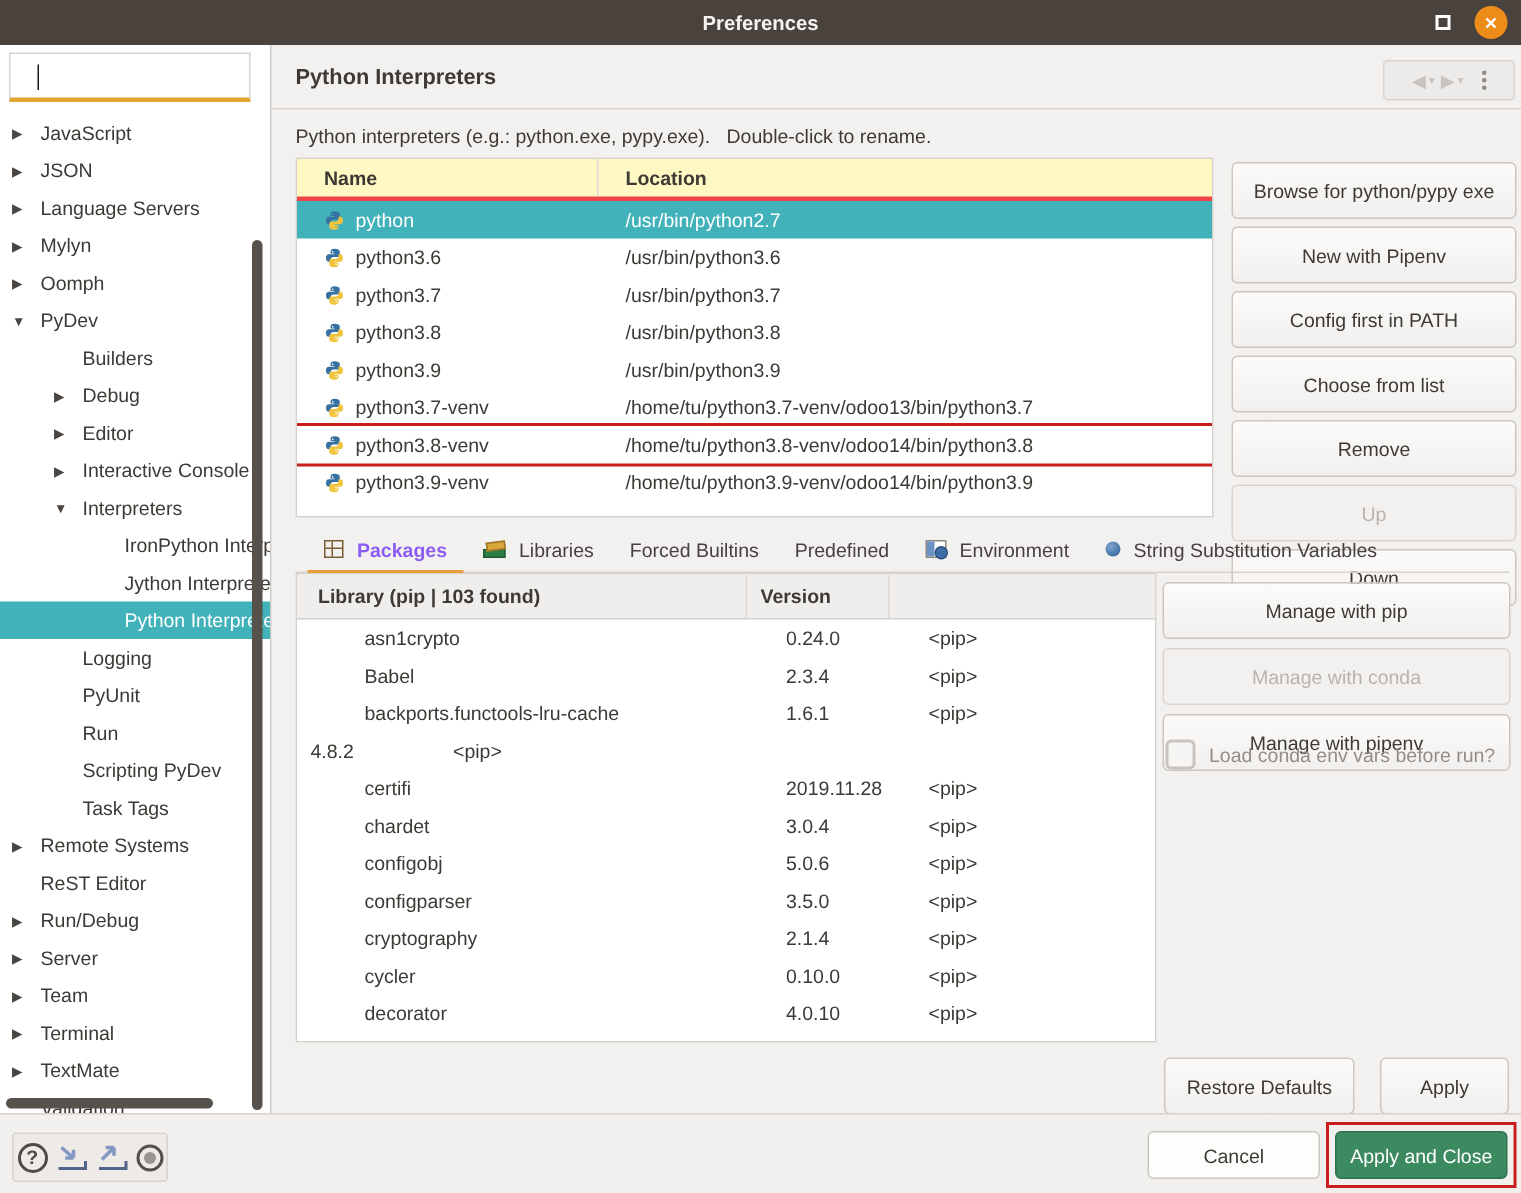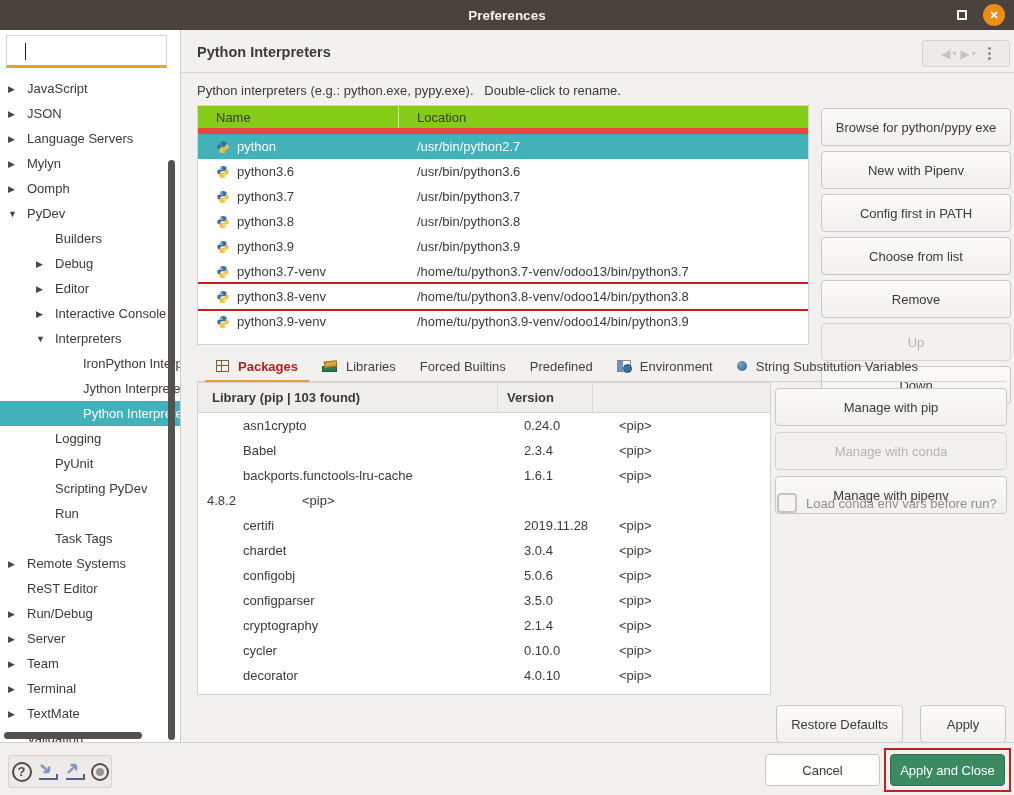--- a/index.html
+++ b/index.html
@@ -43,42 +43,42 @@
                  justify-content:center; color:#c9c3bd; }
   .nav-glyph { font-size:12px; }
   .nav-dd { font-size:8px; margin:0 4px 0 2px; }
   .dots-icon { width:3px; height:3px; border-radius:50%; background:#8f8a84; margin-left:8px;
                box-shadow:0 -5px 0 #8f8a84, 0 5px 0 #8f8a84; }
   .header-line { position:absolute; left:0; right:0; top:42px; border-top:1px solid #dad5d0; }
   .desc { position:absolute; left:16px; top:53px; font-size:13px; white-space:pre; }
   
   .itable { position:absolute; left:16px; top:75px; width:612px; height:240px; background:#fff;
             border:1px solid #d6d1cc; overflow:hidden; }
-  .ithead { height:28px; display:flex; background:#84cc16; border-bottom:6px solid #ef4444;
-            font-weight:normal; font-size:13px; }
+  .ithead { height:28px; display:flex; background:#fef9c3; border-bottom:3px solid #ef4444;
+            font-weight:bold; font-size:13px; }
   .ithead .hname { width:201px; padding-left:18px; border-right:1px solid #ddd8d3; display:flex; align-items:center; }
   .ithead .hloc { padding-left:18px; display:flex; align-items:center; }
   .irow { height:25px; display:flex; align-items:center; font-size:13px; }
   .irow .name-cell { width:201px; padding-left:18px; display:flex; align-items:center; gap:7px; flex:none; }
   .irow .loc-cell { padding-left:18px; white-space:nowrap; }
   .irow.selected { background:#41b1ba; color:#fff; }
   .irow.red-box { outline:2px solid #c81e1e; outline-offset:0; position:relative; z-index:1; }
   .py-icon { width:14px; height:14px; flex:none; display:inline-flex; }
   
   .ibuttons { position:absolute; left:640px; top:78px; width:190px; display:flex; flex-direction:column; gap:5px; }
   .btn { height:38px; border:1px solid #ccc6c0; border-radius:4px;
          background:linear-gradient(#fcfbfa,#f2f0ee); font-size:13px; color:#3d3935;
          font-family:inherit; cursor:default; }
   .btn.disabled { color:#b9b3ad; background:#f3f1ef; border-color:#d9d4cf; }
   
   .tabs { position:absolute; left:16px; top:322px; right:8px; height:30px; display:flex; align-items:stretch;
           border-bottom:1px solid #d8d3ce; padding-left:8px; gap:2px; }
   .tab { display:flex; align-items:center; gap:9px; padding:0 11px; font-size:13px; color:#454140;
          border-bottom:2px solid transparent; margin-bottom:-1px; }
-  .tab.active { color:#b91c1c; font-weight:bold; border-bottom-color:#e89d3c; }
+  .tab.active { color:#8b5cf6; font-weight:bold; border-bottom-color:#e89d3c; }
   .ticon { flex:none; }
   .packages-icon { width:13px; height:12px; border:1.6px solid #7a5c34; position:relative; }
   .packages-icon::before { content:""; position:absolute; left:0; right:0; top:4px; border-top:1.4px solid #7a5c34; }
   .packages-icon::after { content:""; position:absolute; top:0; bottom:0; left:4px; border-left:1.4px solid #7a5c34; }
   .libraries-icon { width:15px; height:12px; position:relative; }
   .libraries-icon::before { content:""; position:absolute; bottom:0; left:0; width:13px; height:4px;
                             background:#2f7d46; border:1px solid #1d5c30; }
   .libraries-icon::after { content:""; position:absolute; bottom:5px; left:2px; width:11px; height:4px;
                            background:#d9a73a; border:1px solid #9a742a; transform:rotate(-7deg); }
   .environment-icon { width:14px; height:12px; border:1px solid #8a857f; background:#fff; position:relative; }
@@ -197,25 +197,25 @@
       <div class="tree-row lvl1">
     <span class="arrow"></span>
     <span class="tlabel">Logging</span>
   </div>
       <div class="tree-row lvl1">
     <span class="arrow"></span>
     <span class="tlabel">PyUnit</span>
   </div>
       <div class="tree-row lvl1">
     <span class="arrow"></span>
+    <span class="tlabel">Run</span>
+  </div>
+      <div class="tree-row lvl1">
+    <span class="arrow"></span>
     <span class="tlabel">Scripting PyDev</span>
-  </div>
-      <div class="tree-row lvl1">
-    <span class="arrow"></span>
-    <span class="tlabel">Run</span>
   </div>
       <div class="tree-row lvl1">
     <span class="arrow"></span>
     <span class="tlabel">Task Tags</span>
   </div>
       <div class="tree-row lvl0">
     <span class="arrow">▶</span>
     <span class="tlabel">Remote Systems</span>
   </div>
       <div class="tree-row lvl0">

